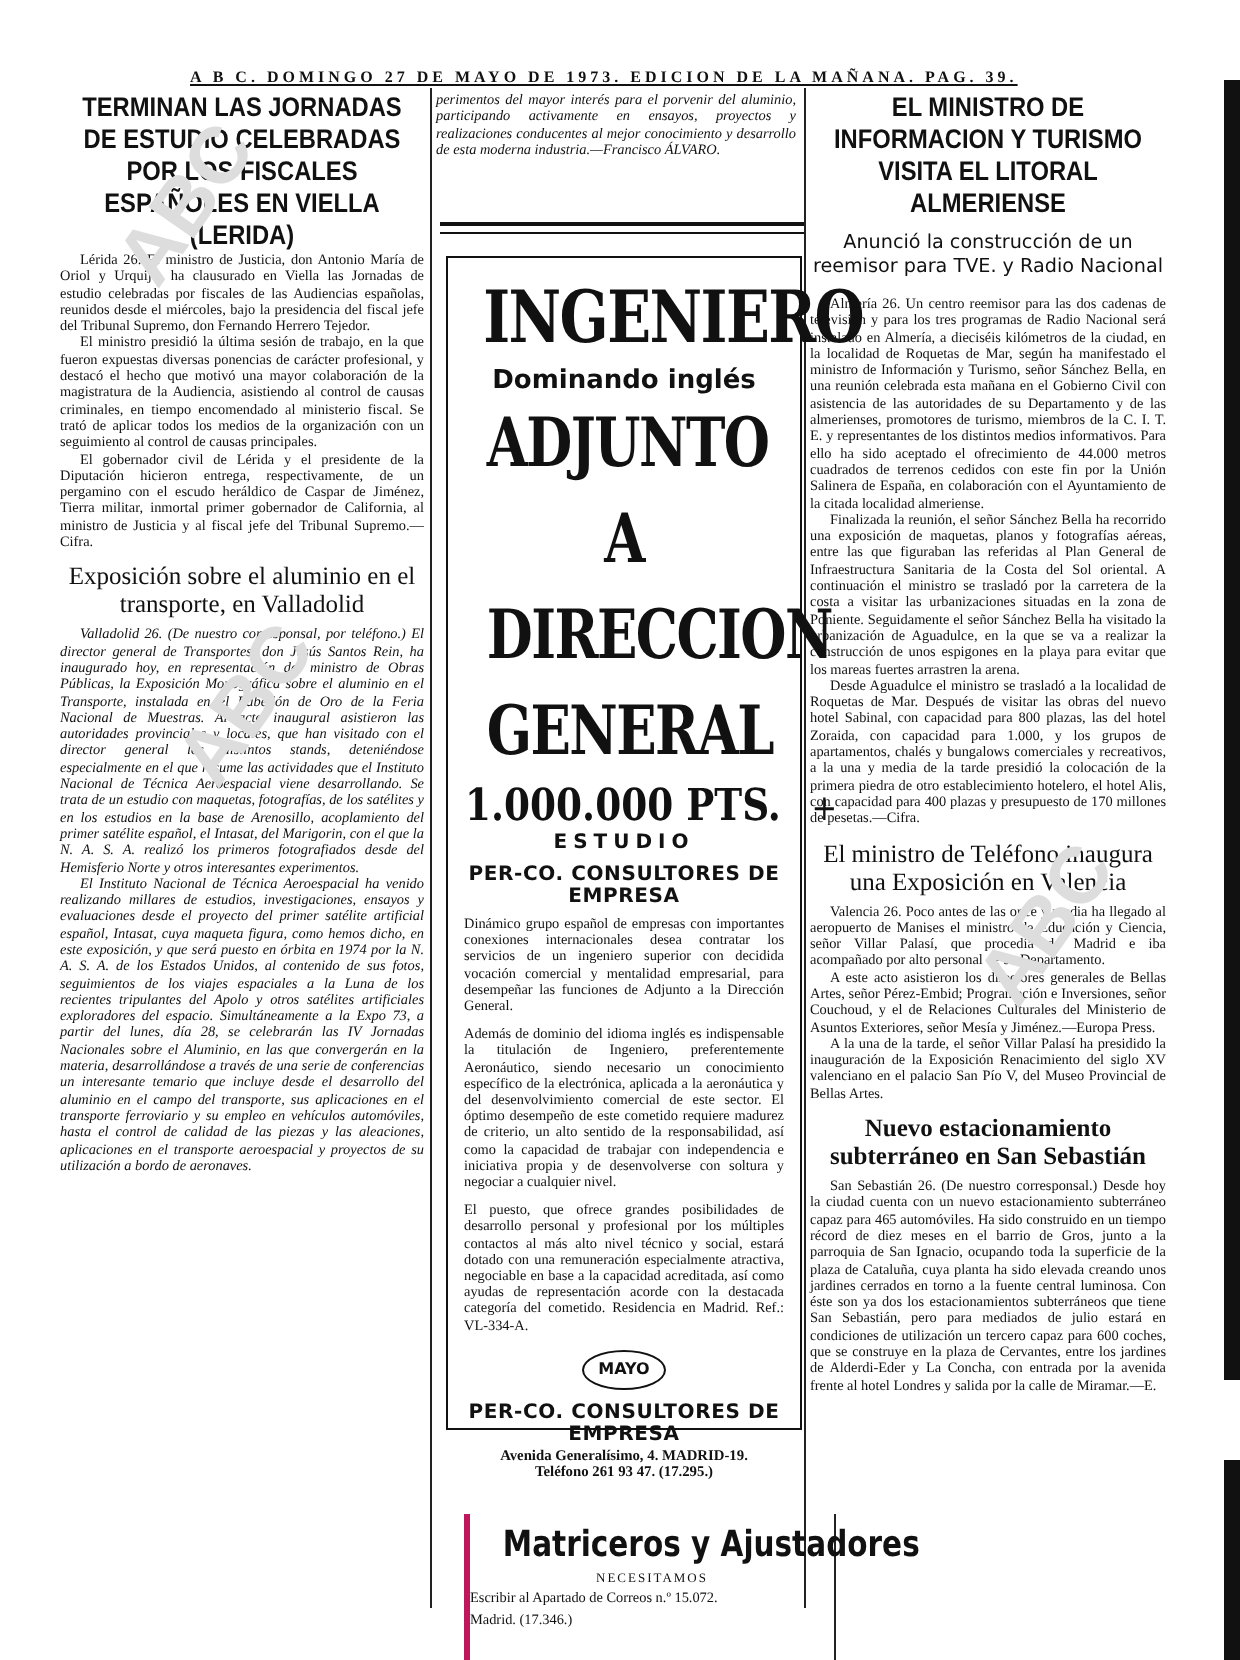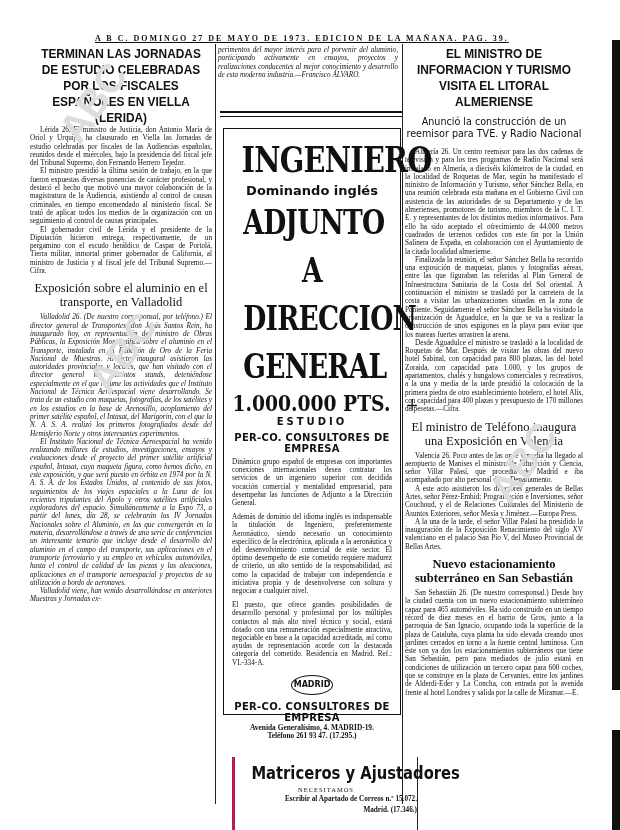--- a/index.html
+++ b/index.html
@@ -40,46 +40,45 @@
     .ad-city { font-family: "DejaVu Sans", sans-serif; font-weight: bold; text-align: center; font-size: 10px; letter-spacing: 3px; }
     .ad-firm { font-family: "DejaVu Sans", sans-serif; font-weight: bold; text-align: center; font-size: 10px; margin: 5px 0 4px; letter-spacing: 0.3px; }
     .ad-body { font-family: "Liberation Serif", serif; font-size: 7.2px; line-height: 8.2px; text-align: justify; padding: 0 8px; margin: 0 0 6px; }
     .ad-logo { width: 40px; height: 18px; border: 1.5px solid #111; border-radius: 50%; margin: 8px auto 6px; text-align:center;
       font-family: "DejaVu Sans", sans-serif; font-weight: bold; font-size: 8px; line-height: 18px; }
     .ad-address { font-family: "Liberation Serif", serif; font-weight: bold; text-align: center; font-size: 7.4px; line-height: 8.5px; }
 
     .ad2 { position: absolute; left: 232px; top: 716px; width: 182px; height: 80px; border-left: 3px solid #be185d; border-right: 1px solid #222; margin-top: 41px; }
     .ad2-title { font-family: "DejaVu Sans", sans-serif; font-weight: bold; text-align: center; font-size: 18px; line-height: 20px; transform: scaleX(0.82); margin-top: 6px; white-space: nowrap; }
     .ad2-sub { text-align: center; font-size: 6.5px; letter-spacing: 1px; margin-top: 3px; }
-    .ad2-body { text-align: right; font-size: 7.2px; line-height: 8.5px; font-weight: bold; margin-top: 2px; }
+    .ad2-body { text-align: left; font-size: 7.2px; line-height: 8.5px; font-weight: normal; margin-top: 2px; }
 
     .watermark { position: absolute; font-family: "Liberation Sans", sans-serif; font-weight: bold; color: #ddd;
       font-size: 40px; transform: rotate(-55deg); pointer-events: none; }
   </style>
 </head>
 <body>
 
 <div class="masthead">
   <div class="masthead-line">A B C. DOMINGO 27 DE MAYO DE 1973. EDICION DE LA MAÑANA. PAG. 39.</div>
 </div>
 
 <div class="edge-bar">
   <div class="gap" style="top:0;height:40px;"></div>
   <div class="gap" style="top:690px;height:40px;"></div>
 </div>
 
 <div class="col col-left">
   <div class="hl-condensed hl-main">TERMINAN LAS JORNADAS DE ESTUDIO CELEBRADAS POR LOS FISCALES ESPAÑOLES EN VIELLA (LERIDA)</div>
   <p class="body-text">Lérida 26. El ministro de Justicia, don Antonio María de Oriol y Urquijo, ha clausurado en Viella las Jornadas de estudio celebradas por fiscales de las Audiencias españolas, reunidos desde el miércoles, bajo la presidencia del fiscal jefe del Tribunal Supremo, don Fernando Herrero Tejedor.</p>
   <p class="body-text">El ministro presidió la última sesión de trabajo, en la que fueron expuestas diversas ponencias de carácter profesional, y destacó el hecho que motivó una mayor colaboración de la magistratura de la Audiencia, asistiendo al control de causas criminales, en tiempo encomendado al ministerio fiscal. Se trató de aplicar todos los medios de la organización con un seguimiento al control de causas principales.</p>
-  <p class="body-text">El gobernador civil de Lérida y el presidente de la Diputación hicieron entrega, respectivamente, de un pergamino con el escudo heráldico de Caspar de Portolá, Tierra militar, inmortal primer gobernador de California, al ministro de Justicia y al fiscal jefe del Tribunal Supremo.—Cifra.</p>
+  <p class="body-text">El gobernador civil de Lérida y el presidente de la Diputación hicieron entrega, respectivamente, de un pergamino con el escudo heráldico de Caspar de Jiménez, Tierra militar, inmortal primer gobernador de California, al ministro de Justicia y al fiscal jefe del Tribunal Supremo.—Cifra.</p>
   <div class="sec-head">Exposición sobre el aluminio en el transporte, en Valladolid</div>
   <p class="body-text italic">Valladolid 26. (De nuestro corresponsal, por teléfono.) El director general de Transportes, don Jesús Santos Rein, ha inaugurado hoy, en representación del ministro de Obras Públicas, la Exposición Monográfica sobre el aluminio en el Transporte, instalada en el Pabellón de Oro de la Feria Nacional de Muestras. Al acto inaugural asistieron las autoridades provinciales y locales, que han visitado con el director general los distintos stands, deteniéndose especialmente en el que resume las actividades que el Instituto Nacional de Técnica Aeroespacial viene desarrollando. Se trata de un estudio con maquetas, fotografías, de los satélites y en los estudios en la base de Arenosillo, acoplamiento del primer satélite español, el Intasat, del Marigorin, con el que la N. A. S. A. realizó los primeros fotografiados desde del Hemisferio Norte y otros interesantes experimentos.</p>
   <p class="body-text italic">El Instituto Nacional de Técnica Aeroespacial ha venido realizando millares de estudios, investigaciones, ensayos y evaluaciones desde el proyecto del primer satélite artificial español, Intasat, cuya maqueta figura, como hemos dicho, en este exposición, y que será puesto en órbita en 1974 por la N. A. S. A. de los Estados Unidos, al contenido de sus fotos, seguimientos de los viajes espaciales a la Luna de los recientes tripulantes del Apolo y otros satélites artificiales exploradores del espacio. Simultáneamente a la Expo 73, a partir del lunes, día 28, se celebrarán las IV Jornadas Nacionales sobre el Aluminio, en las que convergerán en la materia, desarrollándose a través de una serie de conferencias un interesante temario que incluye desde el desarrollo del aluminio en el campo del transporte, sus aplicaciones en el transporte ferroviario y su empleo en vehículos automóviles, hasta el control de calidad de las piezas y las aleaciones, aplicaciones en el transporte aeroespacial y proyectos de su utilización a bordo de aeronaves.</p>
-  <p class="body-text italic">Valladolid viene, han venido desarrollándose en anteriores Muestras y Jornadas ex-</p>
 </div>
 
 <div class="rule-v" style="left:215px;top:44px;height:760px;"></div>
 <div class="rule-v" style="left:402px;top:44px;height:760px;"></div>
 
 <div class="col col-mid">
   <p class="body-text italic" style="text-indent:0">perimentos del mayor interés para el porvenir del aluminio, participando activamente en ensayos, proyectos y realizaciones conducentes al mejor conocimiento y desarrollo de esta moderna industria.—Francisco ÁLVARO.</p>
 </div>
 <div class="ad-top-rule"></div>
 <div class="ad-top-rule2"></div>
@@ -89,21 +88,21 @@
   <div class="ad-dom">Dominando inglés</div>
   <div class="ad-title ad-big">ADJUNTO A</div>
   <div class="ad-title ad-big">DIRECCION</div>
   <div class="ad-title ad-big">GENERAL</div>
   <div class="ad-salary"><span>1.000.000 PTS.</span><span class="cross">+</span></div>
   <div class="ad-city">ESTUDIO</div>
   <div class="ad-firm">PER-CO. CONSULTORES DE EMPRESA</div>
   <p class="ad-body">Dinámico grupo español de empresas con importantes conexiones internacionales desea contratar los servicios de un ingeniero superior con decidida vocación comercial y mentalidad empresarial, para desempeñar las funciones de Adjunto a la Dirección General.</p>
   <p class="ad-body">Además de dominio del idioma inglés es indispensable la titulación de Ingeniero, preferentemente Aeronáutico, siendo necesario un conocimiento específico de la electrónica, aplicada a la aeronáutica y del desenvolvimiento comercial de este sector. El óptimo desempeño de este cometido requiere madurez de criterio, un alto sentido de la responsabilidad, así como la capacidad de trabajar con independencia e iniciativa propia y de desenvolverse con soltura y negociar a cualquier nivel.</p>
   <p class="ad-body">El puesto, que ofrece grandes posibilidades de desarrollo personal y profesional por los múltiples contactos al más alto nivel técnico y social, estará dotado con una remuneración especialmente atractiva, negociable en base a la capacidad acreditada, así como ayudas de representación acorde con la destacada categoría del cometido. Residencia en Madrid. Ref.: VL-334-A.</p>
-  <div class="ad-logo">MADRID</div>
+  <div class="ad-logo">MAYO</div>
   <div class="ad-firm" style="margin:2px 0 1px">PER-CO. CONSULTORES DE EMPRESA</div>
   <div class="ad-address">Avenida Generalísimo, 4. MADRID-19.</div>
   <div class="ad-address">Teléfono 261 93 47. (17.295.)</div>
 </div>
 
 <div class="ad2">
   <div class="ad2-title">Matriceros y Ajustadores</div>
   <div class="ad2-sub">NECESITAMOS</div>
   <div class="ad2-body">Escribir al Apartado de Correos n.º 15.072.</div>
   <div class="ad2-body">Madrid. (17.346.)</div>

